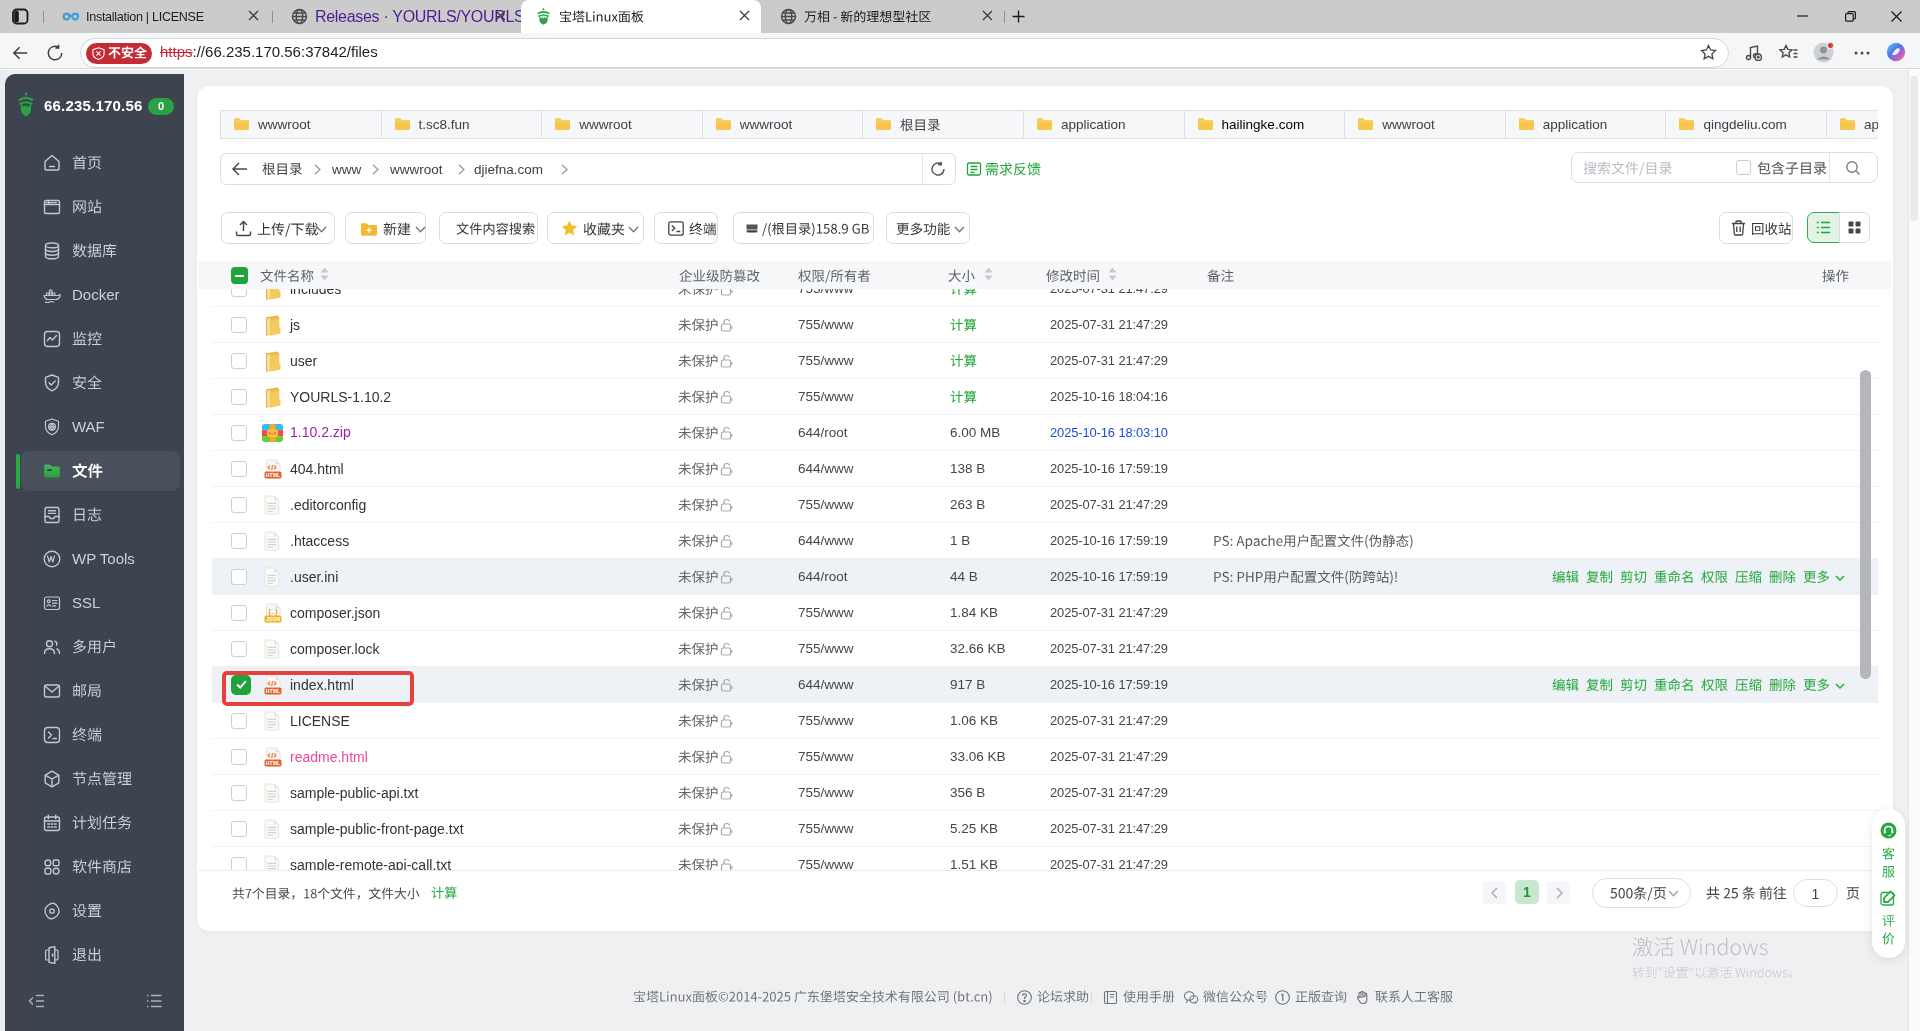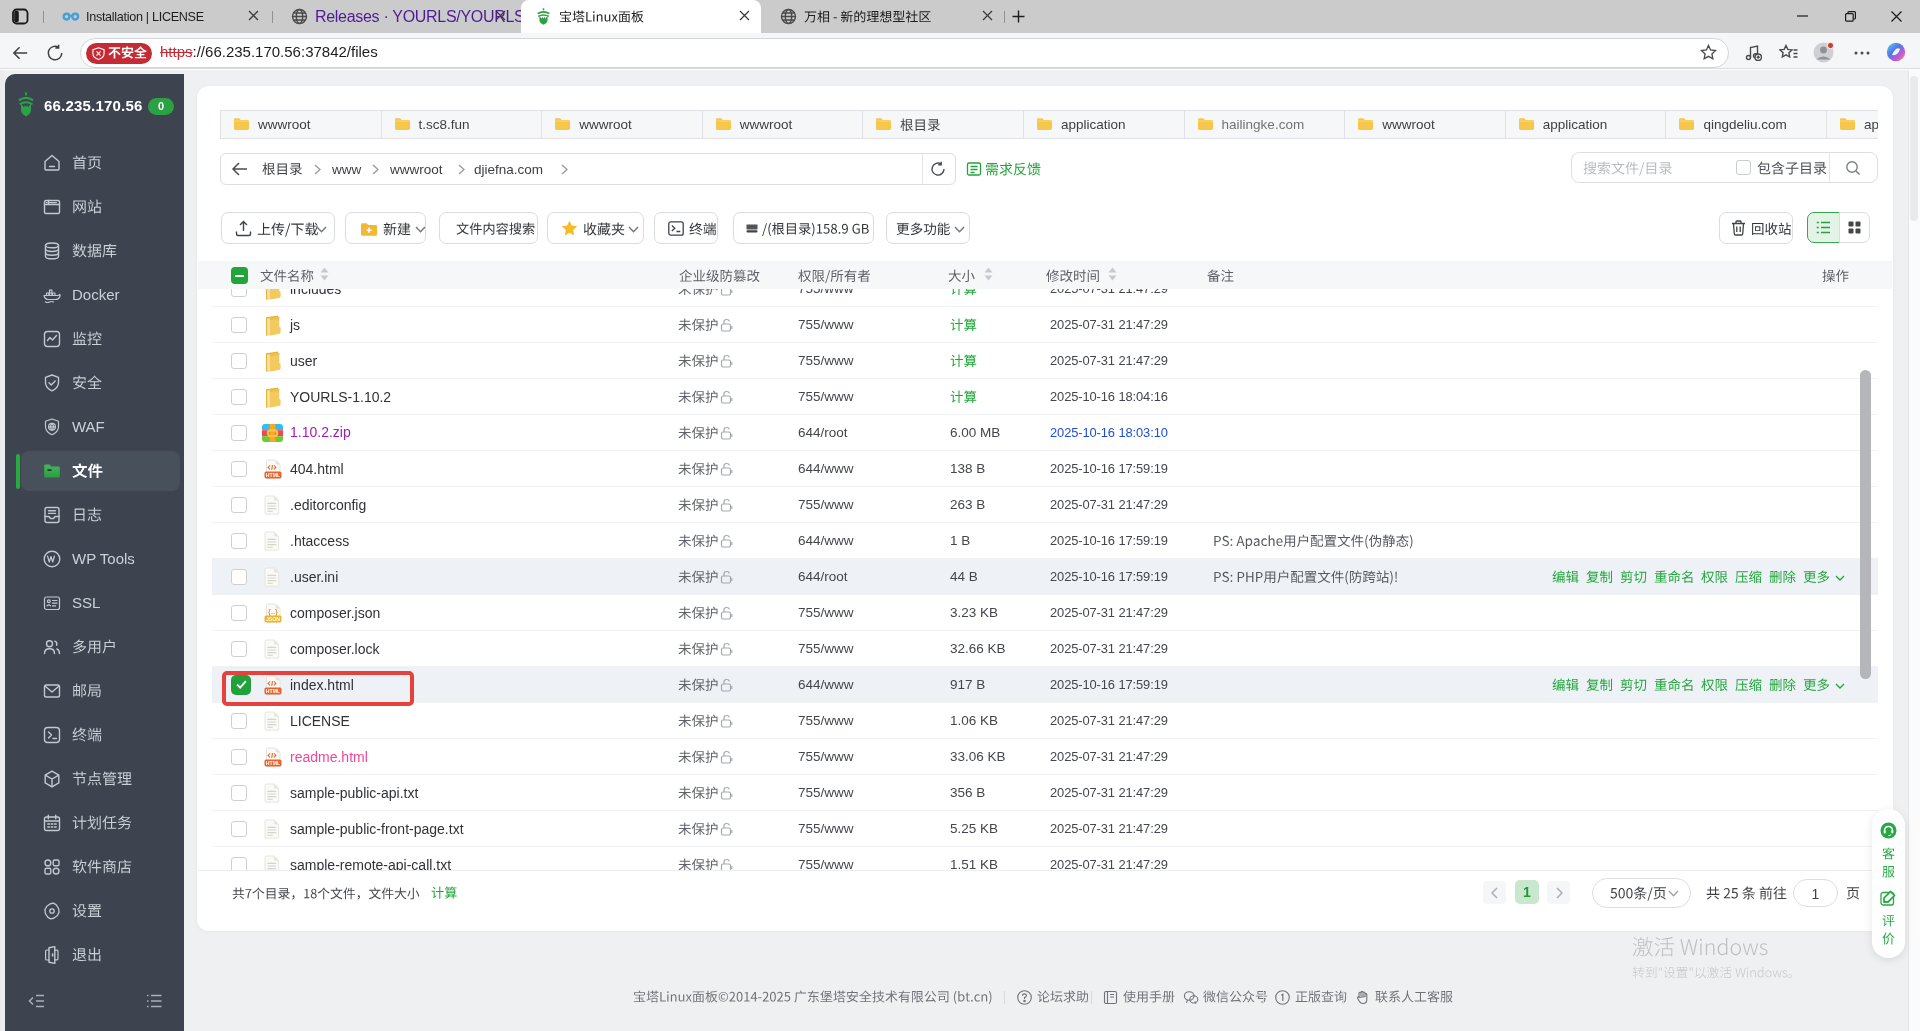--- a/index.html
+++ b/index.html
@@ -563,21 +563,21 @@
       </svg>
     </div>
     <div class="ab" style="left:841.0px;top:0;height:29px;line-height:30px;font-size:13.5px;color:#3e4043">application</div>
     <div class="ab" style="left:963.6px;top:0;width:161.6px;height:29px;background:#f6f7f8;border:1px solid #dfe1e6;"></div>
     <div class="ab" style="left:976.6px;top:7px">
       <svg width="17" height="14" viewBox="0 0 17 14">
         <path d="M1 2.6 Q1 1.2 2.4 1.2 H6.2 L7.8 3 H14.6 Q16 3 16 4.4 V11.6 Q16 13 14.6 13 H2.4 Q1 13 1 11.6 Z" fill="#f6c64d"></path>
         <path d="M1 4.6 Q1 3.4 2.4 3.4 H14.6 Q16 3.4 16 4.8" fill="#fbd76d"></path>
       </svg>
     </div>
-    <div class="ab" style="left:1001.6px;top:0;height:17px;line-height:30px;font-size:13.5px;color:#737373">hailingke.com</div>
+    <div class="ab" style="left:1001.6px;top:0;height:17px;line-height:30px;font-size:13.5px;color:#000000">hailingke.com</div>
     <div class="ab" style="left:1124.2px;top:0;width:161.6px;height:29px;background:#f6f7f8;border:1px solid #dfe1e6;"></div>
     <div class="ab" style="left:1137.2px;top:7px">
       <svg width="17" height="14" viewBox="0 0 17 14">
         <path d="M1 2.6 Q1 1.2 2.4 1.2 H6.2 L7.8 3 H14.6 Q16 3 16 4.4 V11.6 Q16 13 14.6 13 H2.4 Q1 13 1 11.6 Z" fill="#f6c64d"></path>
         <path d="M1 4.6 Q1 3.4 2.4 3.4 H14.6 Q16 3.4 16 4.8" fill="#fbd76d"></path>
       </svg>
     </div>
     <div class="ab" style="left:1162.2px;top:0;height:29px;line-height:30px;font-size:13.5px;color:#3e4043">wwwroot</div>
     <div class="ab" style="left:1284.8px;top:0;width:161.6px;height:29px;background:#f6f7f8;border:1px solid #dfe1e6;"></div>
     <div class="ab" style="left:1297.8px;top:7px">
@@ -1385,21 +1385,21 @@
     </div>
     <div class="ab" style="left:522px;top:317px">
       <svg width="13" height="14" viewBox="0 0 13 14">
         <g fill="none" stroke="#a3a8af" stroke-width="1.2">
           <rect x="1.5" y="6" width="9" height="7" rx="1.5"></rect>
           <path d="M4 6 V4 Q4 1.5 6.5 1.5 Q9 1.5 9.3 3.4 M11.8 8 v3"></path>
         </g>
       </svg>
     </div>
     <div class="ab" style="left:600px;top:317px;font-size:13.5px;color:#43464b;line-height:14px">755/www</div>
-    <div class="ab" style="left:752px;top:317px;font-size:13.5px;color:#43464b;line-height:14px">3.23 KB</div>
+    <div class="ab" style="left:752px;top:317px;font-size:13.5px;color:#43464b;line-height:14px">1.84 KB</div>
     <div class="ab" style="left:852px;top:317px;font-size:12.9px;letter-spacing:-0.1px;color:#43464b;line-height:14px">2025-07-31 21:47:29</div>
     <div class="ab" style="left:14px;top:377px;width:1666px;height:1px;background:#f1f2f4"></div>
     <div class="ab" style="left:33px;top:352px;width:16px;height:16px;border:1px solid #ccd0d6;border-radius:3px;background:#fff"></div>
     <div class="ab" style="left:66px;top:350px">
       <svg width="16" height="20" viewBox="0 0 16 20">
         <path d="M1 2.2 Q1 1 2.2 1 H10.2 L14.6 5.4 V18 Q14.6 19.2 13.4 19.2 H2.2 Q1 19.2 1 18 Z" fill="#fafaf7" stroke="#e0dfd8" stroke-width="0.8"></path>
         <path d="M10.2 1 L14.6 5.4 H11.2 Q10.2 5.4 10.2 4.4 Z" fill="#e4e3dc"></path>
         <path d="M3.4 8.4h8.8 M3.4 11h8.8 M3.4 13.6h8.8 M3.4 16.2h5.4" stroke="#d4d4ce" stroke-width="1.1"></path>
       </svg>
     </div>

